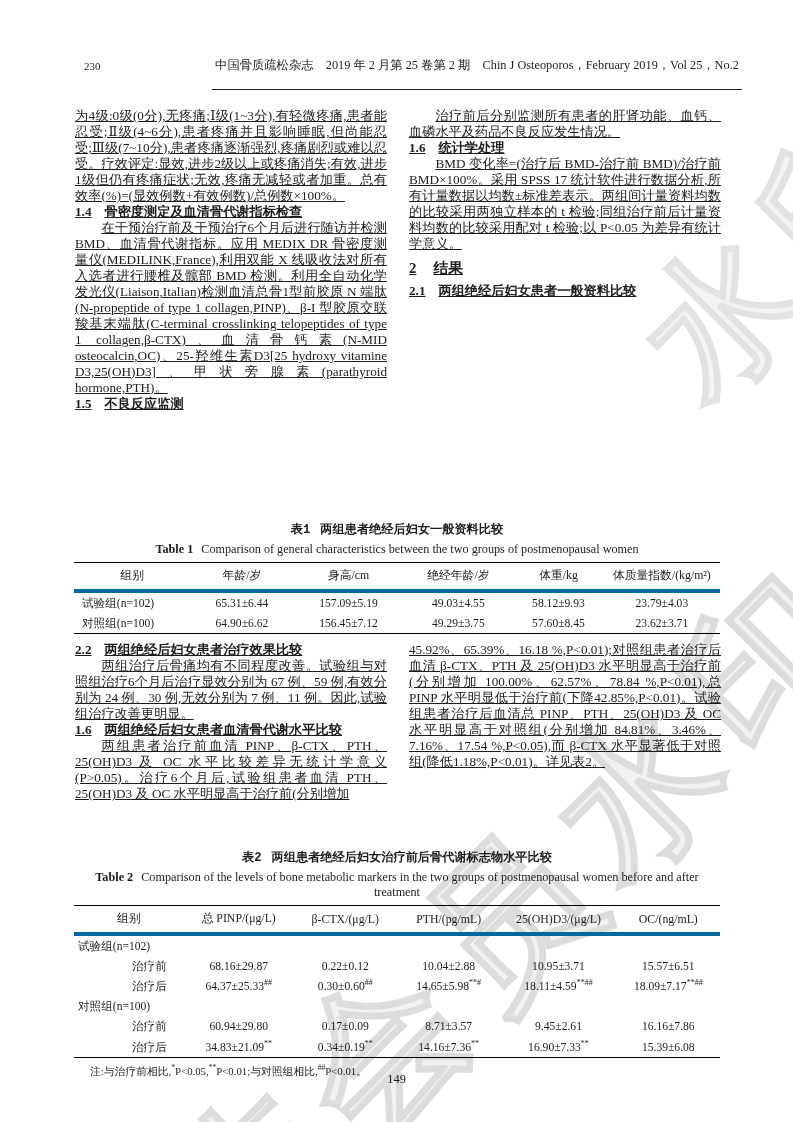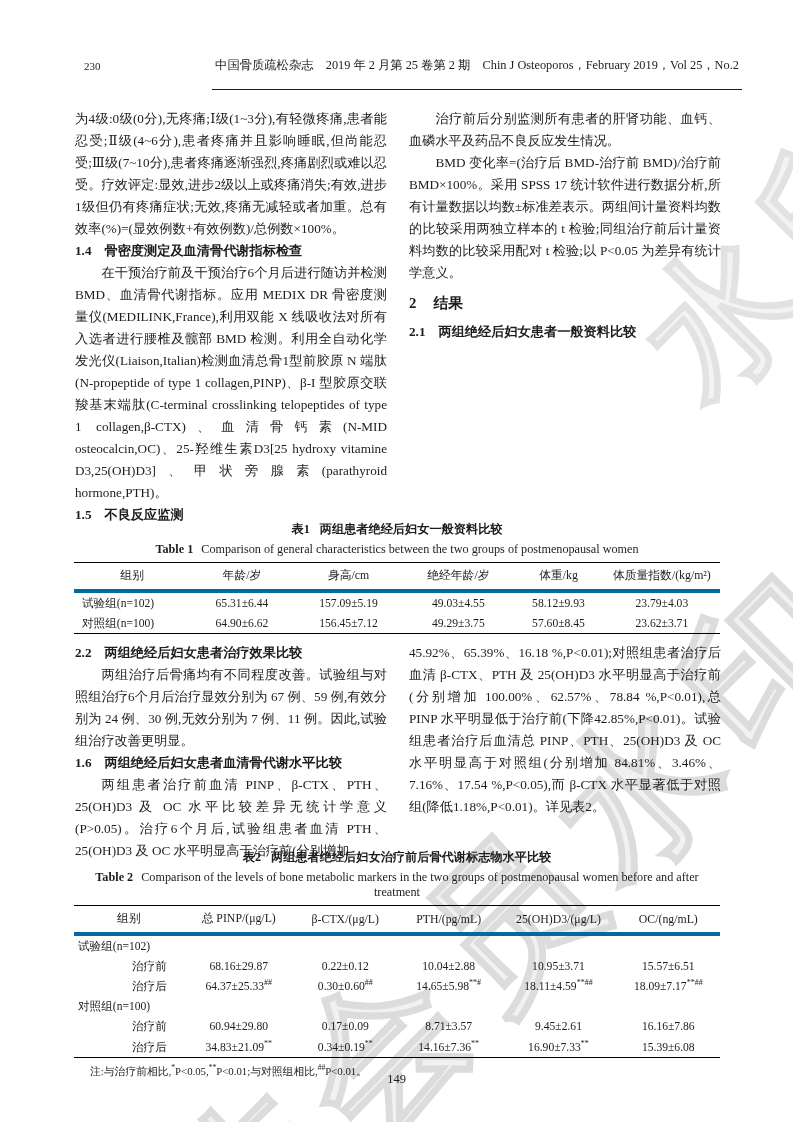--- a/index.html
+++ b/index.html
@@ -20,35 +20,35 @@
   #wm-corner { font-size:150px; left:598px; top:300px; opacity:.8; }
   
   .hdr-pagenum { position:absolute; left:84px; top:60px; font-size:11px; z-index:2; }
   .hdr-journal {
     position:absolute; left:212px; top:57px; width:530px; z-index:2;
     font-size:12.3px; text-align:center; padding-bottom:15px;
     border-bottom:1.2px solid #1c1c1c;
   }
   
   .col { position:absolute; width:312px; z-index:1; font-size:13.2px;
-         line-height:22px; text-align:justify; }
+         line-height:16px; text-align:justify;text-decoration:underline; }
   #col-left-top  { left:75px;  top:108px; }
   #col-right-top { left:409px; top:108px; }
   #col-left-mid  { left:75px;  top:642px; }
   #col-right-mid { left:409px; top:642px; }
   .para-indent { text-indent:2em; }
   .sec-head { font-weight:bold; }
   .sec-head .num { margin-right:13px; }
   .big-head { font-size:14.8px; font-weight:bold; margin:8px 0 7px 0; }
   .big-head .num { margin-right:17px; }
   
   .tblwrap { position:absolute; left:74px; width:646px; z-index:1; }
   #table1-block { top:521px; }
   #table2-block { top:849px; }
-  .cap-zh { text-align:center; font-size:12.2px; font-weight:bold; margin-bottom:4px; }
+  .cap-zh { text-align:center; font-size:12.2px; font-weight:bold; margin-bottom:4px;font-family:Liberation Mono, monospace; }
   .cap-zh .lbl { margin-right:10px; }
   .cap-en { text-align:center; font-size:12.2px; margin-bottom:5px; }
   .cap-en .lbl { font-weight:bold; margin-right:8px; }
   table { width:100%; border-collapse:collapse;
           border-top:1.6px solid #000; border-bottom:1.6px solid #000; }
   th { font-weight:normal; font-size:11.8px; padding:5px 2px;
        border-bottom:4px solid #0369a1; text-align:center; }
   td { font-size:11.6px; padding:2.6px 2px; text-align:center; }
   #table1-block td:first-child { text-align:left; padding-left:8px; }
   .grp td { text-align:left; padding-left:4px; }
@@ -73,20 +73,21 @@
 
   <div class="col" id="col-left-top">
     <p>为4级:0级(0分),无疼痛;Ⅰ级(1~3分),有轻微疼痛,患者能忍受;Ⅱ级(4~6分),患者疼痛并且影响睡眠,但尚能忍受;Ⅲ级(7~10分),患者疼痛逐渐强烈,疼痛剧烈或难以忍受。疗效评定:显效,进步2级以上或疼痛消失;有效,进步1级但仍有疼痛症状;无效,疼痛无减轻或者加重。总有效率(%)=(显效例数+有效例数)/总例数×100%。</p>
     <p class="sec-head"><span class="num">1.4</span><span>骨密度测定及血清骨代谢指标检查</span></p>
     <p class="para-indent">在干预治疗前及干预治疗6个月后进行随访并检测BMD、血清骨代谢指标。应用 MEDIX DR 骨密度测量仪(MEDILINK,France),利用双能 X 线吸收法对所有入选者进行腰椎及髋部 BMD 检测。利用全自动化学发光仪(Liaison,Italian)检测血清总骨1型前胶原 N 端肽(N-propeptide of type 1 collagen,PINP)、β-I 型胶原交联羧基末端肽(C-terminal crosslinking telopeptides of type 1 collagen,β-CTX)、血清骨钙素(N-MID osteocalcin,OC)、25-羟维生素D3[25 hydroxy vitamine D3,25(OH)D3]、甲状旁腺素(parathyroid hormone,PTH)。</p>
     <p class="sec-head"><span class="num">1.5</span><span>不良反应监测</span></p>
   </div>
 
   <div class="col" id="col-right-top">
     <p class="para-indent">治疗前后分别监测所有患者的肝肾功能、血钙、血磷水平及药品不良反应发生情况。</p>
+    <p class="sec-head"><span class="num">1.6</span><span>统计学处理</span></p>
     <p class="para-indent">BMD 变化率=(治疗后 BMD-治疗前 BMD)/治疗前 BMD×100%。采用 SPSS 17 统计软件进行数据分析,所有计量数据以均数±标准差表示。两组间计量资料均数的比较采用两独立样本的 t 检验;同组治疗前后计量资料均数的比较采用配对 t 检验;以 P&lt;0.05 为差异有统计学意义。</p>
     <p class="big-head"><span class="num">2</span><span>结果</span></p>
     <p class="sec-head"><span class="num">2.1</span><span>两组绝经后妇女患者一般资料比较</span></p>
   </div>
 
   <div class="tblwrap" id="table1-block">
     <div class="cap-zh"><span class="lbl">表1</span><span>两组患者绝经后妇女一般资料比较</span></div>
     <div class="cap-en"><span class="lbl">Table 1</span><span>Comparison of general characteristics between the two groups of postmenopausal women</span></div>
     <table>
       <thead>

